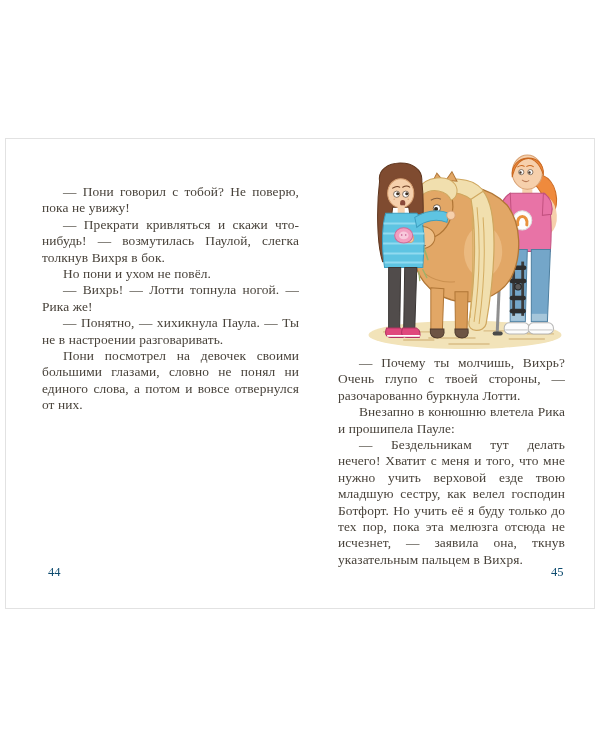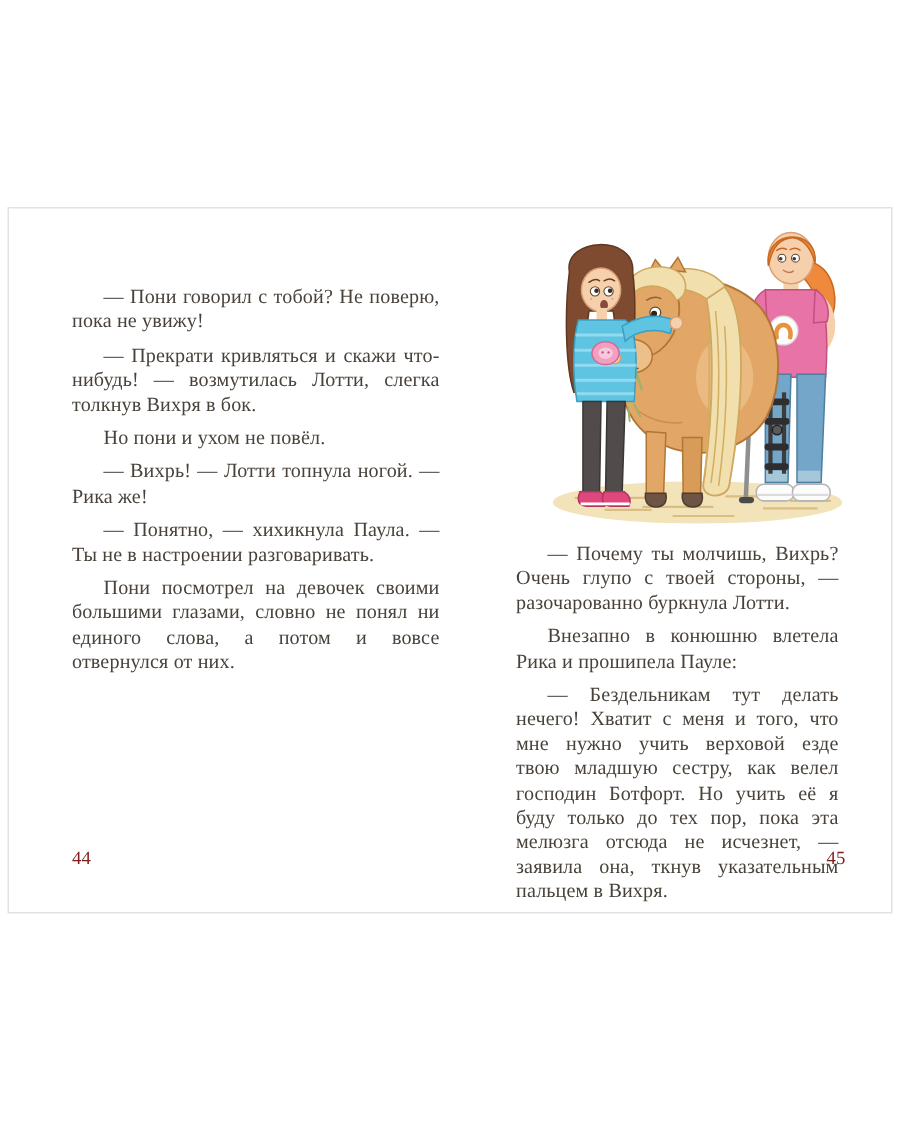--- a/index.html
+++ b/index.html
@@ -8,39 +8,39 @@
     font-family:"Liberation Serif","DejaVu Serif",serif;
   }
   .spread{
     position:absolute;left:5px;top:138px;width:590px;height:471px;
     background:#ffffff;border:1px solid #e2e2e2;box-sizing:border-box;
   }
   .text-col{
     position:absolute;color:#48423a;font-size:13.4px;line-height:16.4px;
     text-align:justify;letter-spacing:0.1px;
   }
-  .text-col p{margin:6px;text-indent:21px;}
+  .text-col p{margin:0;text-indent:21px;}
   .text-col.left{left:36px;top:45px;width:257px;}
   .text-col.right{left:332px;top:216px;width:227px;}
   .illustration{position:absolute;left:352px;top:6px;width:212px;height:206px;}
   .pagenum{
-    position:absolute;top:426px;font-size:12.5px;color:#7f1d1d;
+    position:absolute;top:426px;font-size:12.5px;color:#0c4a6e;
     font-family:"Liberation Serif","DejaVu Serif",serif;
   }
   .pagenum.pn-left{left:42px;}
   .pagenum.pn-right{left:545px;}
 </style>
 </head>
 <body>
 
 <div class="spread">
 
   <div class="text-col left">
       <p>— Пони говорил с тобой? Не поверю, пока не увижу!</p>
-      <p>— Прекрати кривляться и скажи что-нибудь! — возмутилась Лотти, слегка толкнув Вихря в бок.</p>
+      <p>— Прекрати кривляться и скажи что-нибудь! — возмутилась Паулой, слегка толкнув Вихря в бок.</p>
       <p>Но пони и ухом не повёл.</p>
       <p>— Вихрь! — Лотти топнула ногой. — Рика же!</p>
       <p>— Понятно, — хихикнула Паула. — Ты не в настроении разговаривать.</p>
       <p>Пони посмотрел на девочек своими большими глазами, словно не понял ни единого слова, а потом и вовсе отвернулся от них.</p>
     </div>
 
   <div class="illustration">
     <svg width="212" height="206" viewBox="0 0 210 205" xmlns="http://www.w3.org/2000/svg">
 
       <g>

